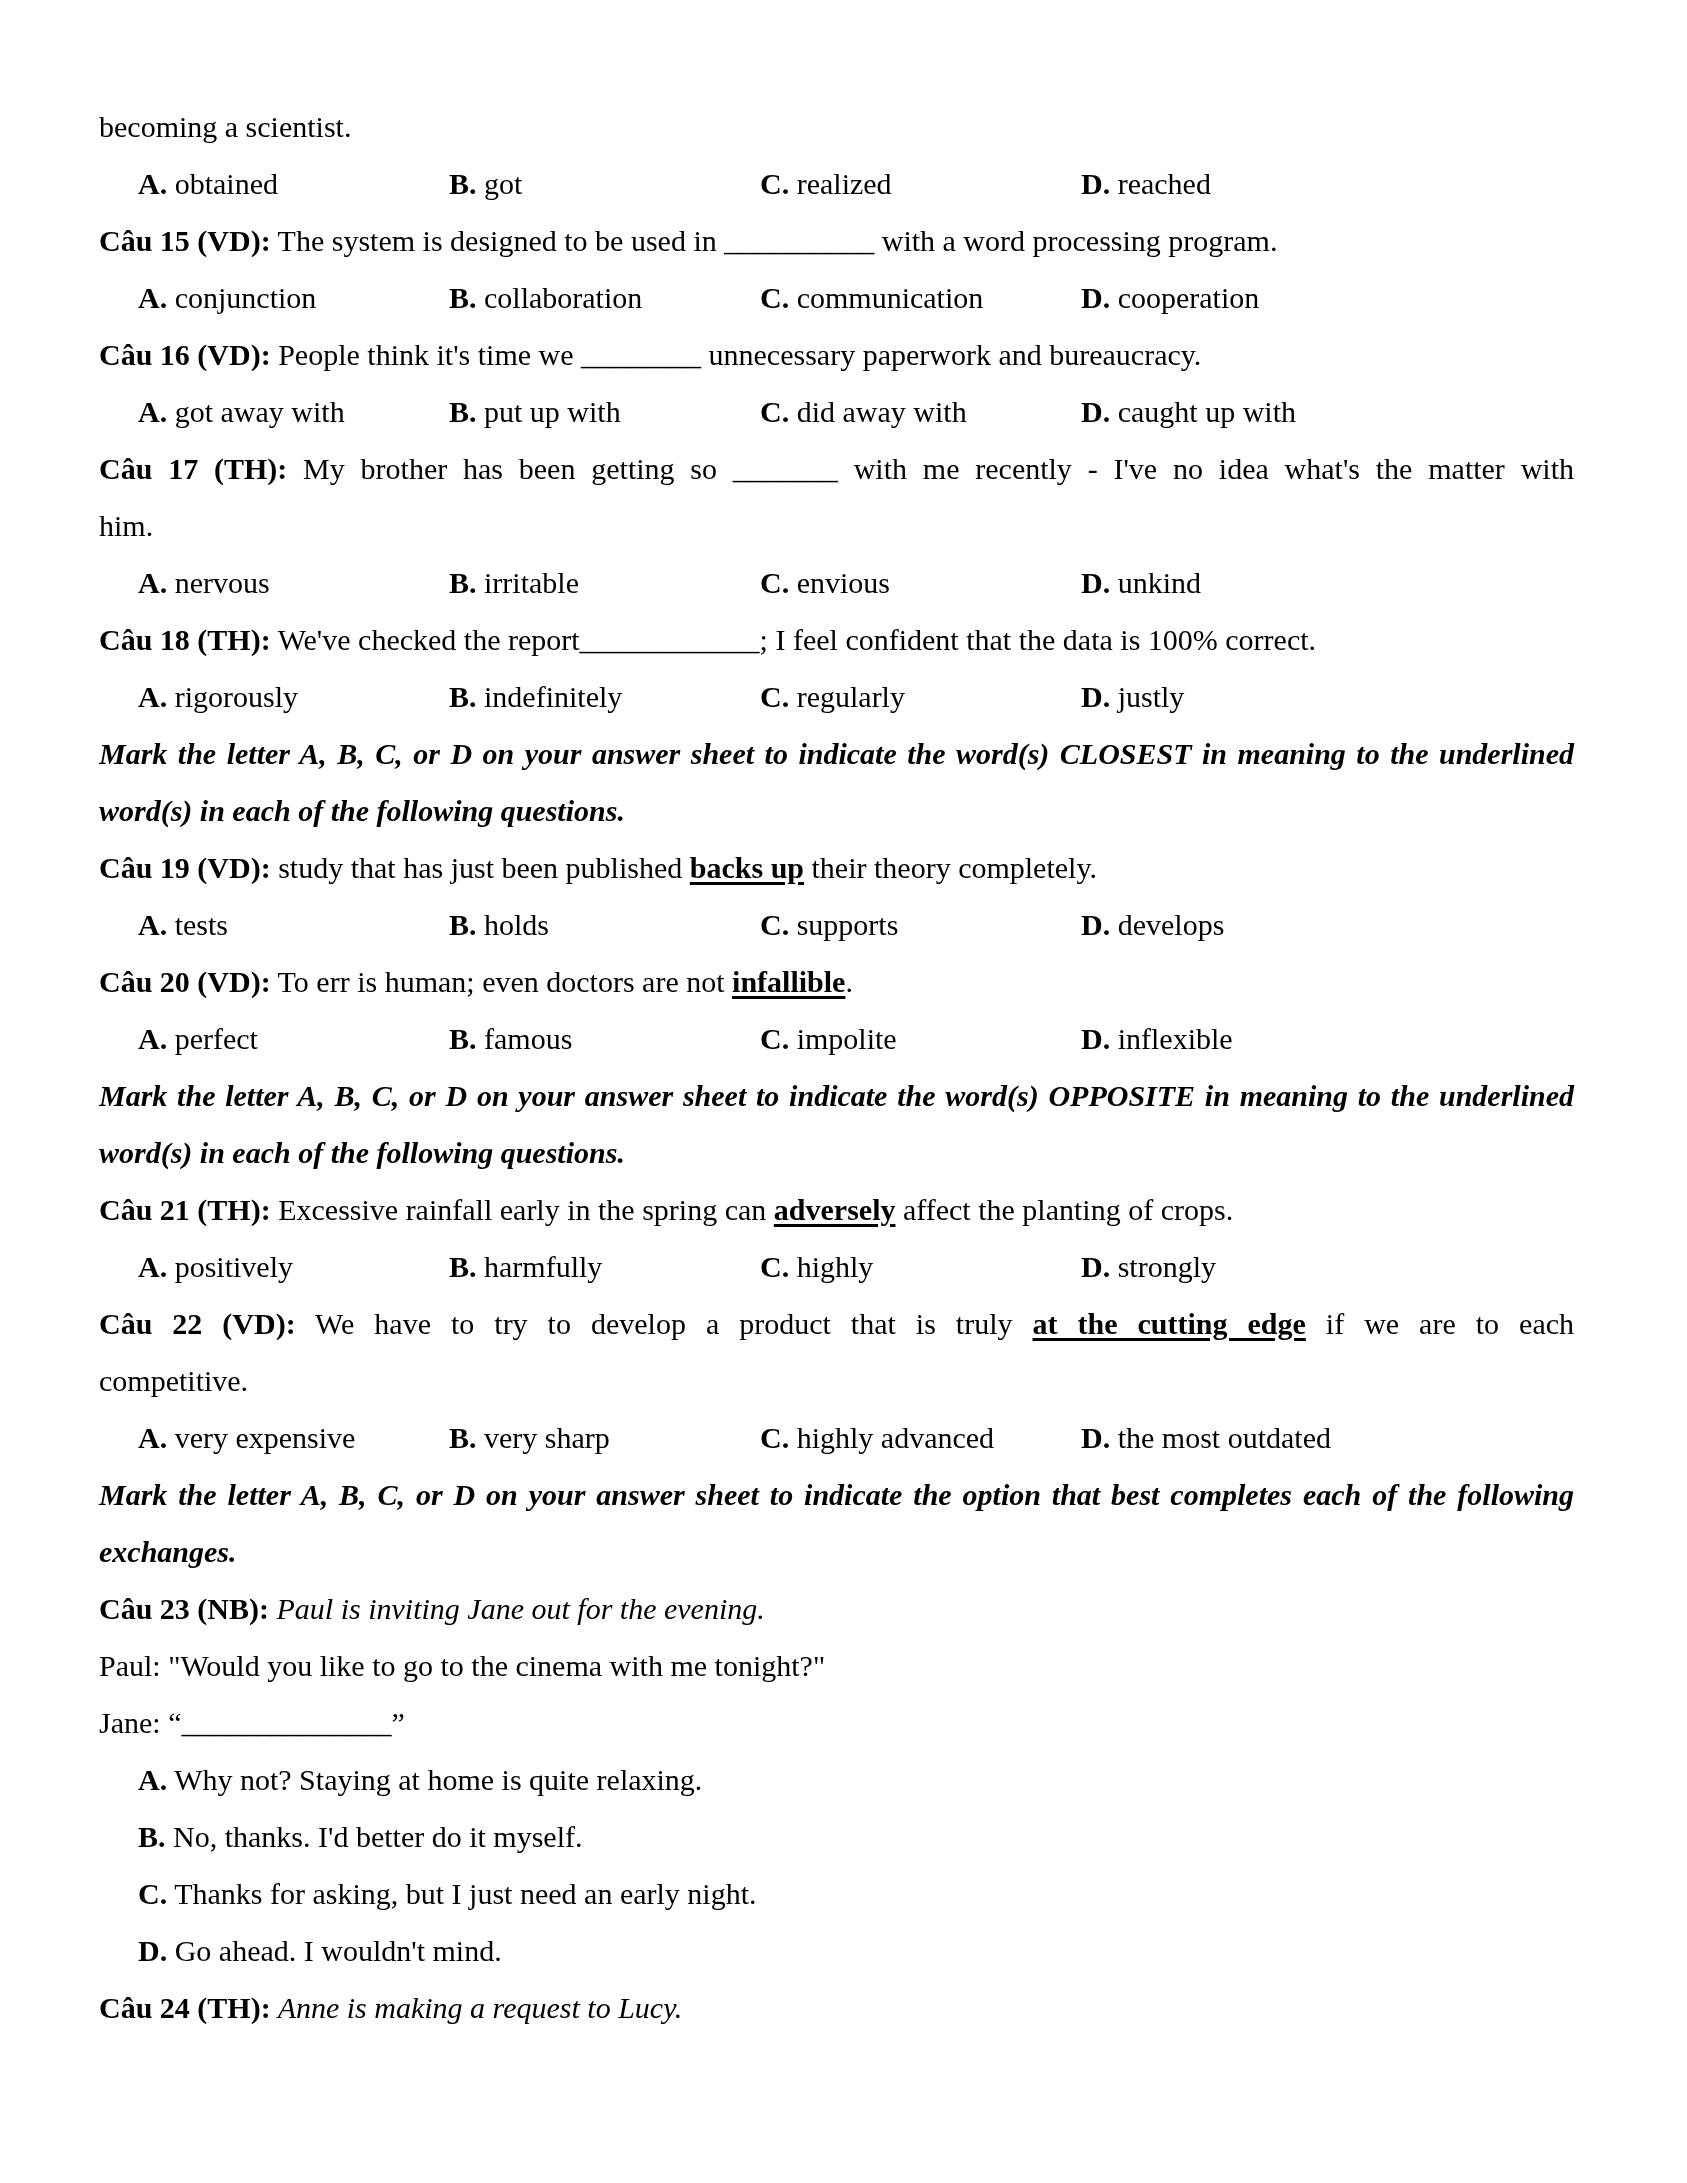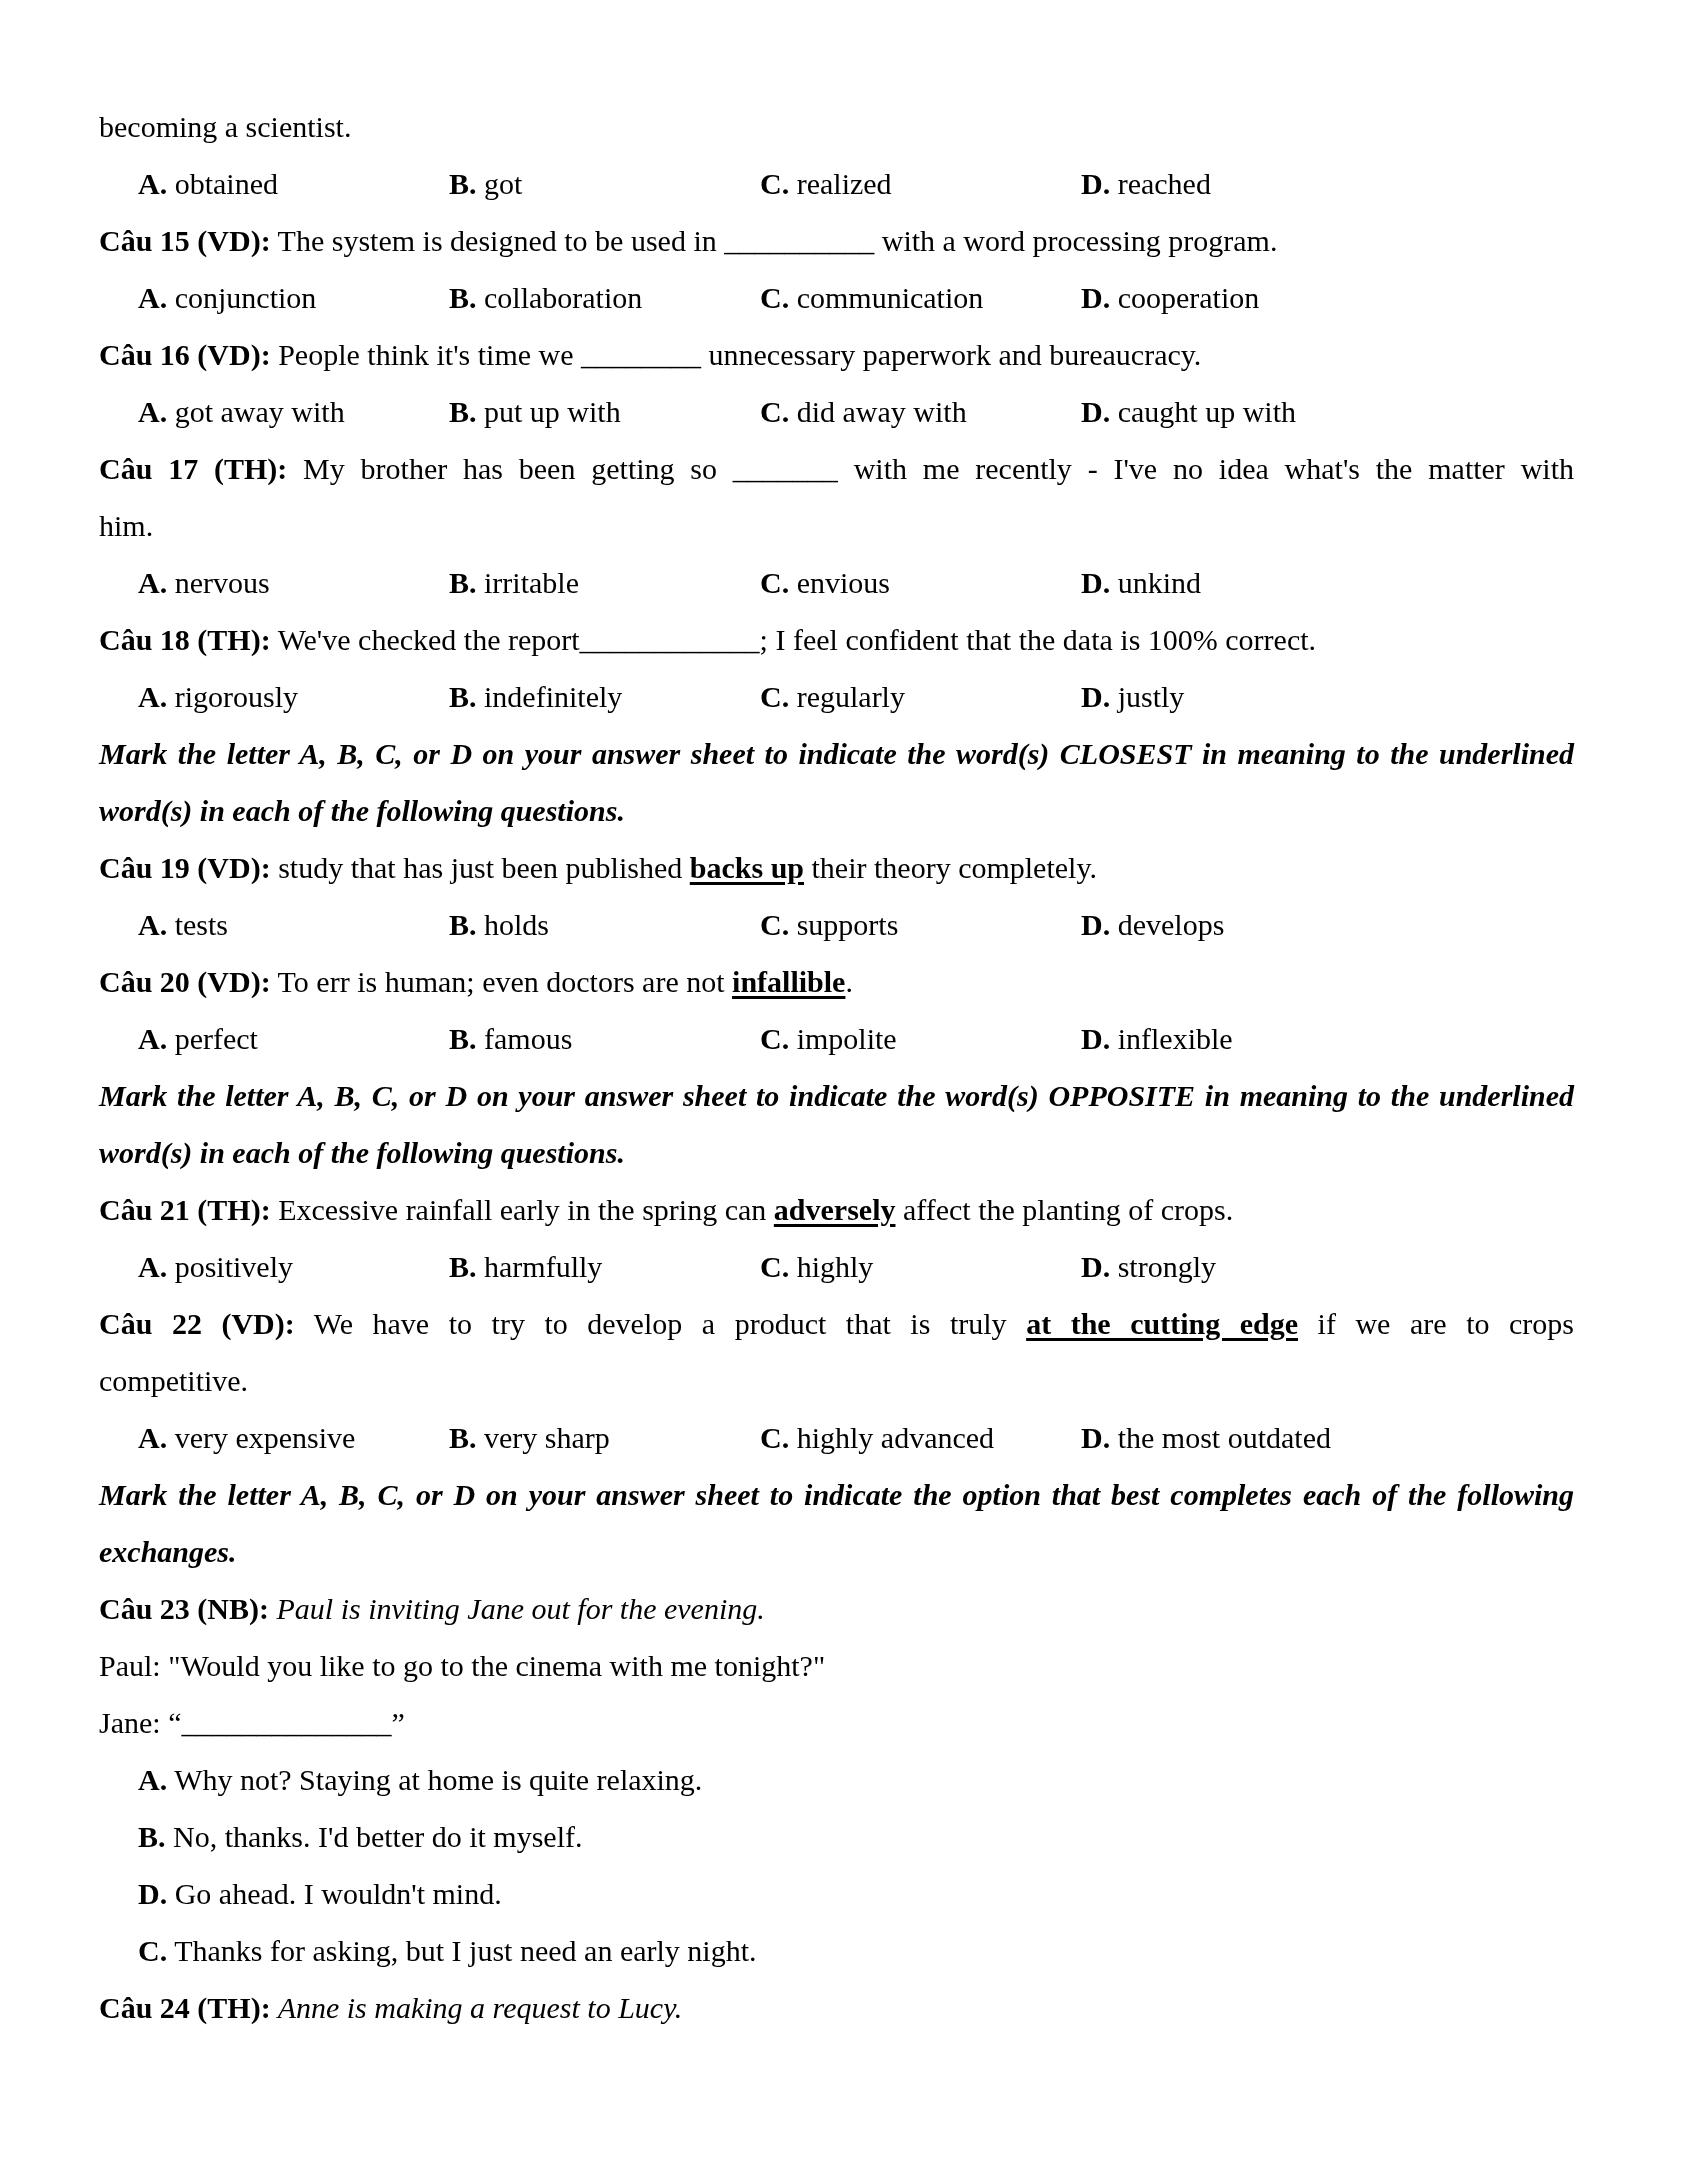--- a/index.html
+++ b/index.html
@@ -102,40 +102,40 @@
     <div class="line"><span class="qlabel">Câu 21 (TH):</span><span> Excessive rainfall early in the spring can </span><span class="u">adversely</span><span> affect the planting of crops.</span></div>
     <div class="opts">
       <span class="opt o0"><b>A.</b> <span>positively</span></span>
       <span class="opt o1"><b>B.</b> <span>harmfully</span></span>
       <span class="opt o2"><b>C.</b> <span>highly</span></span>
       <span class="opt o3"><b>D.</b> <span>strongly</span></span>
     </div>
   </div>
 
   <div>
-    <div class="line justify-last"><span class="qlabel">Câu 22 (VD):</span><span> We have to try to develop a product that is truly </span><span class="u">at the cutting edge</span><span> if we are to crops</span></div>
+    <div class="line justify-last"><span class="qlabel">Câu 22 (VD):</span><span> We have to try to develop a product that is truly </span><span class="u">at the cutting edge</span><span> if we are to each</span></div>
     <div class="line">competitive.</div>
     <div class="opts">
       <span class="opt o0"><b>A.</b> <span>very expensive</span></span>
       <span class="opt o1"><b>B.</b> <span>very sharp</span></span>
       <span class="opt o2"><b>C.</b> <span>highly advanced</span></span>
       <span class="opt o3"><b>D.</b> <span>the most outdated</span></span>
     </div>
   </div>
 
   <div class="instr">Mark the letter A, B, C, or D on your answer sheet to indicate the option that best completes each of the following exchanges.</div>
 
   <div>
     <div class="line"><span class="qlabel">Câu 23 (NB):</span><span class="ital"> Paul is inviting Jane out for the evening.</span></div>
     <div class="line">Paul: "Would you like to go to the cinema with me tonight?"</div>
     <div class="line">Jane: “______________”</div>
     <div class="full-opt"><b>A.</b> <span>Why not? Staying at home is quite relaxing.</span></div>
     <div class="full-opt"><b>B.</b> <span>No, thanks. I'd better do it myself.</span></div>
+    <div class="full-opt"><b>C.</b> <span>Thanks for asking, but I just need an early night.</span></div>
     <div class="full-opt"><b>D.</b> <span>Go ahead. I wouldn't mind.</span></div>
-    <div class="full-opt"><b>C.</b> <span>Thanks for asking, but I just need an early night.</span></div>
   </div>
 
   <div>
     <div class="line"><span class="qlabel">Câu 24 (TH):</span><span class="ital"> Anne is making a request to Lucy.</span></div>
   </div>
 
 </div>
 
 
 </body></html>

